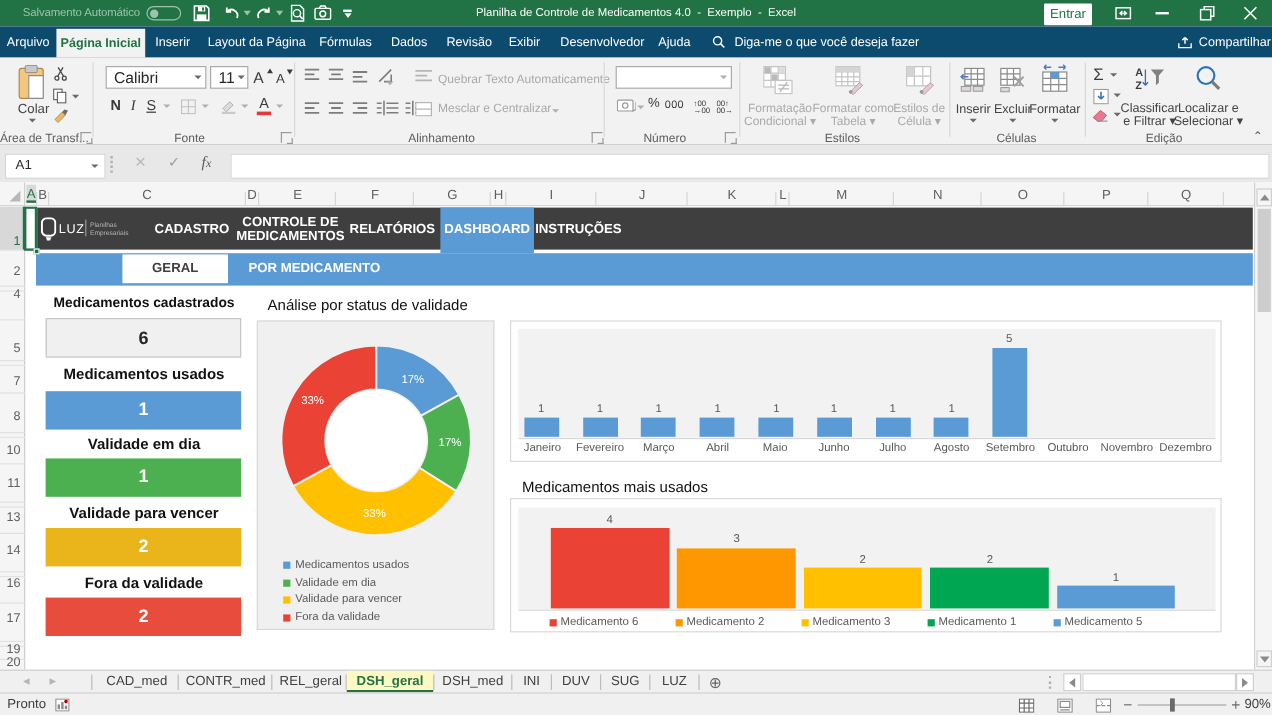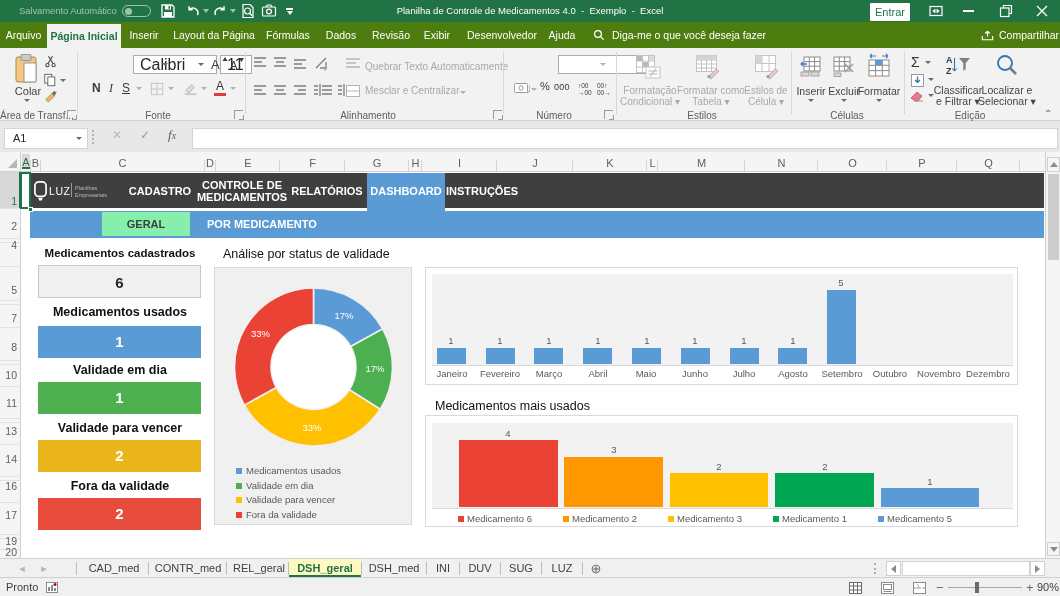--- a/index.html
+++ b/index.html
@@ -9,32 +9,32 @@
 
 #titlebar { position:absolute; left:0; top:0; width:1060px; height:22px; background:#217346; }
 #titlebar .t { position:absolute; color:#fff; font-size:11px; line-height:22px; }
 .dimtxt { color:#9dc3ab !important; }
 #toggle { position:absolute; left:122px; top:5px; width:29px; height:12px; border:1px solid #9dc3ab; border-radius:6px; }
 #toggle .knob { position:absolute; left:2px; top:1.5px; width:7px; height:7px; border-radius:50%; background:#9dc3ab; }
 .tbico { position:absolute; top:3px; width:16px; height:16px; }
 .caret { position:absolute; top:9px; width:0; height:0; border-left:3px solid transparent; border-right:3px solid transparent; border-top:4px solid #9dc3ab; }
 #entrar { position:absolute; left:870px; top:3px; width:40px; height:18px; background:#fff; border-radius:1px; color:#217346; font-size:11px; text-align:center; line-height:18px; }
 
-#ribbontabs { position:absolute; left:0; top:22px; width:1060px; height:26px; background:#4d7c0f; }
+#ribbontabs { position:absolute; left:0; top:22px; width:1060px; height:26px; background:#0c4a6e; }
 #ribbontabs .rt { position:absolute; top:0; height:26px; line-height:26px; color:#fff; font-size:10.5px; text-align:center; }
 #rt-active { position:absolute; left:47px; top:24px; width:74px; height:24px; background:#f2f2f2; color:#217346; font-size:10.5px; font-weight:bold; text-align:center; line-height:24px; }
 
 #ribbon { position:absolute; left:0; top:48px; width:1060px; height:73px; background:#f2f2f2; border-bottom:1px solid #d2d0ce; }
 .gdiv { position:absolute; top:4px; height:62px; width:1px; background:#d8d8d8; }
 .glabel { position:absolute; top:62px; height:11px; font-size:10px; color:#5c5c5c; text-align:center; white-space:nowrap; }
 .launcher { position:absolute; top:62px; width:9px; height:9px; border-left:1px solid #9a9a9a; border-top:1px solid #9a9a9a; }
 .launcher:after { content:""; position:absolute; right:-1px; bottom:-1px; width:4px; height:4px; border-right:1px solid #9a9a9a; border-bottom:1px solid #9a9a9a; }
 .rbtxt { position:absolute; font-size:11px; color:#444; }
 .graytxt { position:absolute; font-size:10px; color:#a9a9a9; white-space:nowrap; }
-.combo { position:absolute; background:#fff; border:1px solid #ababab; font-size:16px; color:#262626;margin-left:45px; }
+.combo { position:absolute; background:#fff; border:1px solid #ababab; font-size:13px; color:#262626; }
 .dnarrow { position:absolute; width:0; height:0; border-left:3px solid transparent; border-right:3px solid transparent; border-top:3.5px solid #6a6a6a; }
 .dnarrow.g { border-top-color:#b0b0b0; }
 
 #fbar { position:absolute; left:0; top:121px; width:1060px; height:31px; background:#e8e8e8; }
 #namebox { position:absolute; left:4px; top:7px; width:84px; height:21px; background:#fff; border:1px solid #d4d4d4; font-size:11px; color:#262626; line-height:19px; padding-left:8px; }
 #fxfield { position:absolute; left:192px; top:7px; width:866px; height:21px; background:#fff; border:1px solid #d4d4d4; }
 
 #colhead { position:absolute; left:0; top:152px; width:1045px; height:20px; background:#f5f5f5; border-bottom:1px solid #cfcfcf; }
 #colhead .cl { position:absolute; top:3px; font-size:11px; color:#5f5f5f; height:17px; line-height:17px; }
 #colhead .tick { position:absolute; top:8px; bottom:0; width:1px; background:#d5d5d5; }
@@ -47,21 +47,21 @@
 #gutter .rb { position:absolute; left:0; width:21px; height:1px; background:#e2e2e2; }
 </style>
 </head>
 <body>
 <style>
 
 #navbar { position:absolute; left:30px; top:1px; width:1014px; height:35px; background:#3f3f3f; }
 #navbar .nv { position:absolute; top:0; height:35px; color:#fff; font-size:11px; font-weight:bold; display:flex; align-items:center; justify-content:center; text-align:center; line-height:12px; }
 #dashcell { position:absolute; left:337px; top:0; width:78px; height:38px; background:#5b9bd5; }
 #bluebar { position:absolute; left:30px; top:39px; width:1014px; height:27px; background:#5b9bd5; }
-#geraltab { position:absolute; left:72px; top:1px; width:88px; height:24px; background:#86efac; color:#3f3f3f; font-size:11px; font-weight:bold; text-align:center; line-height:24px; }
+#geraltab { position:absolute; left:72px; top:1px; width:88px; height:24px; background:#ffffff; color:#3f3f3f; font-size:11px; font-weight:bold; text-align:center; line-height:24px; }
 .kpi-t { position:absolute; left:20px; width:200px; text-align:center; font-size:12.5px; font-weight:bold; color:#111; white-space:nowrap; }
 .kpi-b { position:absolute; left:38px; width:163px; height:32px; text-align:center; font-size:15px; font-weight:bold; color:#fff; line-height:32px; }
 .card { position:absolute; background:#fff; border:1px solid #d9d9d9; }
 .ctitle { position:absolute; font-size:12.5px; font-weight:normal; color:#111; white-space:nowrap; }
 .plot { position:absolute; background:#f2f2f2; }
 .bar { position:absolute; }
 .blab { position:absolute; font-size:9.5px; color:#595959; text-align:center; }
 .mon { position:absolute; top:377px; font-size:9.5px; color:#595959; text-align:center; }
 .leg { position:absolute; font-size:9.5px; color:#595959; }
 .lsq { position:absolute; width:6px; height:6px; }

